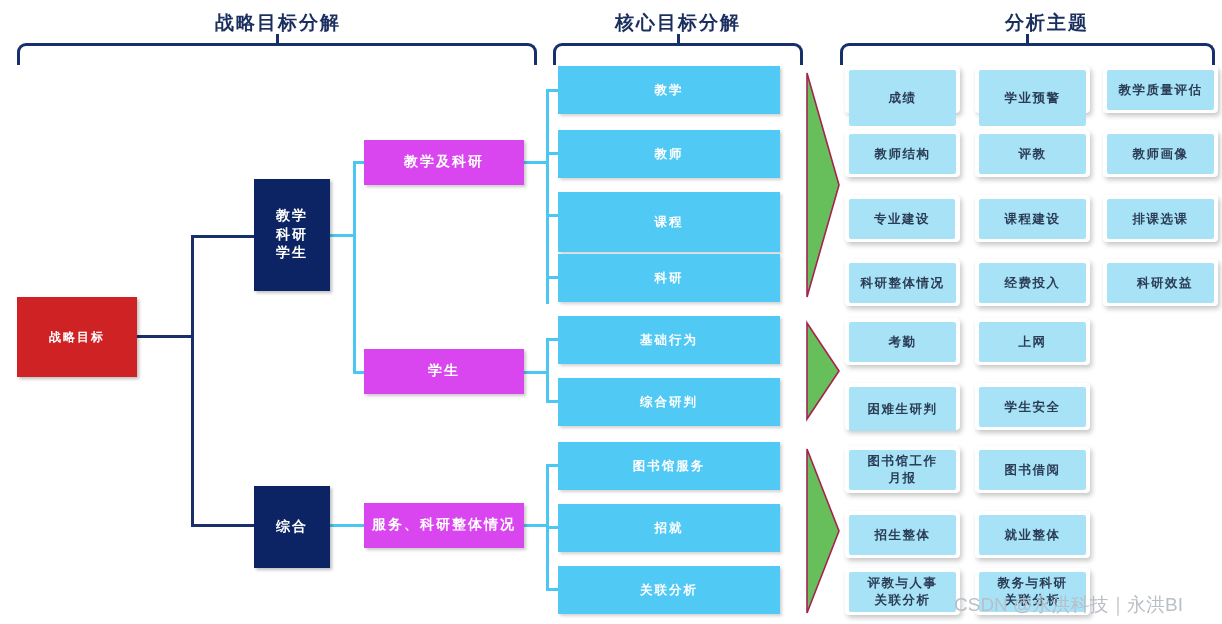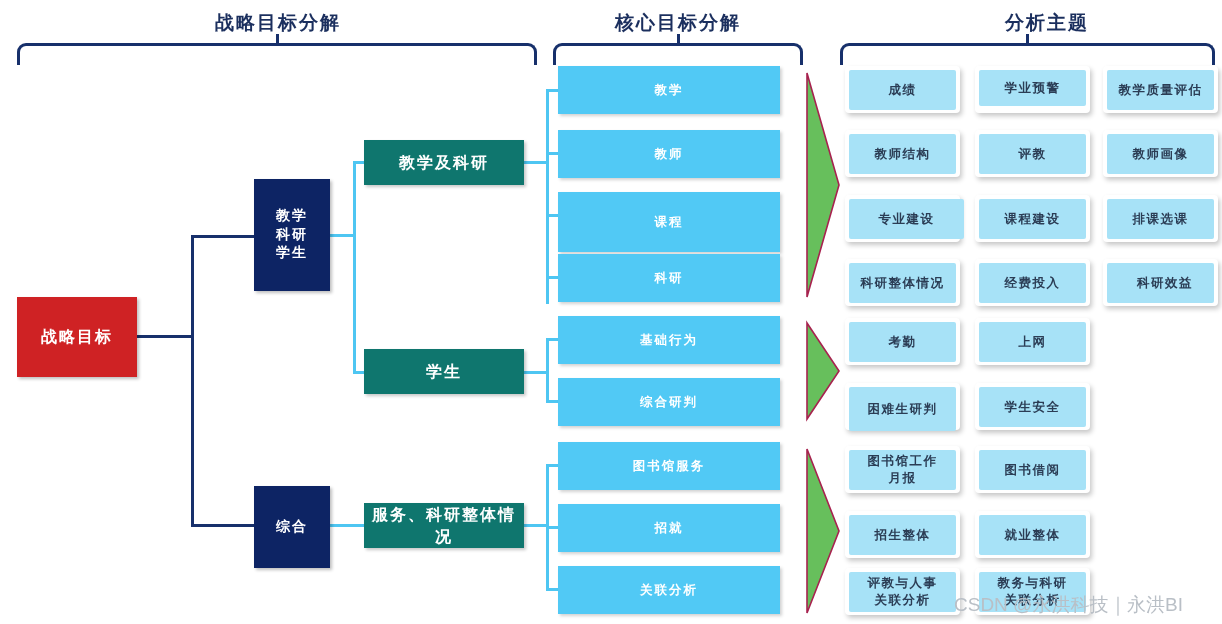--- a/index.html
+++ b/index.html
@@ -50,33 +50,33 @@
     display: flex;
     align-items: center;
     justify-content: center;
     text-align: center;
     color: #ffffff;
     letter-spacing: 2px;
     line-height: 1.35;
   }
   .box-red {
     background: #cf2224;
-    font-size: 16px;
+    font-size: 12px;
     font-weight: bold;
     box-shadow: 2px 2px 3px rgba(0,0,0,0.25);
   }
   .box-navy {
     background: #0d2464;
     font-size: 14px;
     font-weight: bold;
     box-shadow: 2px 2px 3px rgba(0,0,0,0.25);
   }
   .box-mid-blue {
-    background: #0f766e;
-    font-size: 16px;
+    background: #d946ef;
+    font-size: 14px;
     font-weight: bold;
     box-shadow: 2px 2px 3px rgba(0,0,0,0.22);
   }
   .box-sky {
     background: #51c9f5;
     font-size: 12.5px;
     font-weight: bold;
     box-shadow: 2px 2px 3px rgba(0,0,0,0.18);
   }
   .box-topic {
@@ -210,39 +210,39 @@
       </svg>
       <svg class="arrow" width="34" height="98" style="position: absolute; left: 806px; top: 322px;">
         <polygon points="1,1 33,49 1,97" fill="#67bf5c" stroke="#a7224f" stroke-width="1.6"></polygon>
       </svg>
       <svg class="arrow" width="34" height="166" style="position: absolute; left: 806px; top: 448px;">
         <polygon points="1,1 33,83 1,165" fill="#67bf5c" stroke="#a7224f" stroke-width="1.6"></polygon>
       </svg>
     </div>
   <div id="topics">
       <div class="topic-shell" style="left: 845px; top: 66px; width: 115px; height: 47px;">
-        <div class="box box-topic" style="left: 4px; top: 4px; width: 107px; height: 40px; box-shadow: none;">成绩</div>
+        <div class="box box-topic" style="left: 4px; top: 4px; width: 107px; height: 56px; box-shadow: none;">成绩</div>
       </div>
       <div class="topic-shell" style="left: 975px; top: 66px; width: 115px; height: 47px;">
-        <div class="box box-topic" style="left: 4px; top: 4px; width: 107px; height: 36px; box-shadow: none;">学业预警</div>
+        <div class="box box-topic" style="left: 4px; top: 4px; width: 107px; height: 56px; box-shadow: none;">学业预警</div>
       </div>
       <div class="topic-shell" style="left: 1103px; top: 66px; width: 115px; height: 47px;">
         <div class="box box-topic" style="left: 4px; top: 4px; width: 107px; height: 40px; box-shadow: none;">教学质量评估</div>
       </div>
       <div class="topic-shell" style="left: 845px; top: 130px; width: 115px; height: 47px;">
         <div class="box box-topic" style="left: 4px; top: 4px; width: 107px; height: 40px; box-shadow: none;">教师结构</div>
       </div>
       <div class="topic-shell" style="left: 975px; top: 130px; width: 115px; height: 47px;">
         <div class="box box-topic" style="left: 4px; top: 4px; width: 107px; height: 40px; box-shadow: none;">评教</div>
       </div>
       <div class="topic-shell" style="left: 1103px; top: 130px; width: 115px; height: 47px;">
         <div class="box box-topic" style="left: 4px; top: 4px; width: 107px; height: 40px; box-shadow: none;">教师画像</div>
       </div>
       <div class="topic-shell" style="left: 845px; top: 195px; width: 115px; height: 47px;">
-        <div class="box box-topic" style="left: 4px; top: 4px; width: 115px; height: 40px; box-shadow: none;">专业建设</div>
+        <div class="box box-topic" style="left: 4px; top: 4px; width: 106px; height: 40px; box-shadow: none;">专业建设</div>
       </div>
       <div class="topic-shell" style="left: 975px; top: 195px; width: 115px; height: 47px;">
         <div class="box box-topic" style="left: 4px; top: 4px; width: 107px; height: 40px; box-shadow: none; text-align: center;">课程建设</div>
       </div>
       <div class="topic-shell" style="left: 1103px; top: 195px; width: 115px; height: 47px;">
         <div class="box box-topic" style="left: 4px; top: 4px; width: 107px; height: 40px; box-shadow: none;">排课选课</div>
       </div>
       <div class="topic-shell" style="left: 845px; top: 259px; width: 115px; height: 47px;">
         <div class="box box-topic" style="left: 4px; top: 4px; width: 107px; height: 40px; box-shadow: none;">科研整体情况</div>
       </div>

